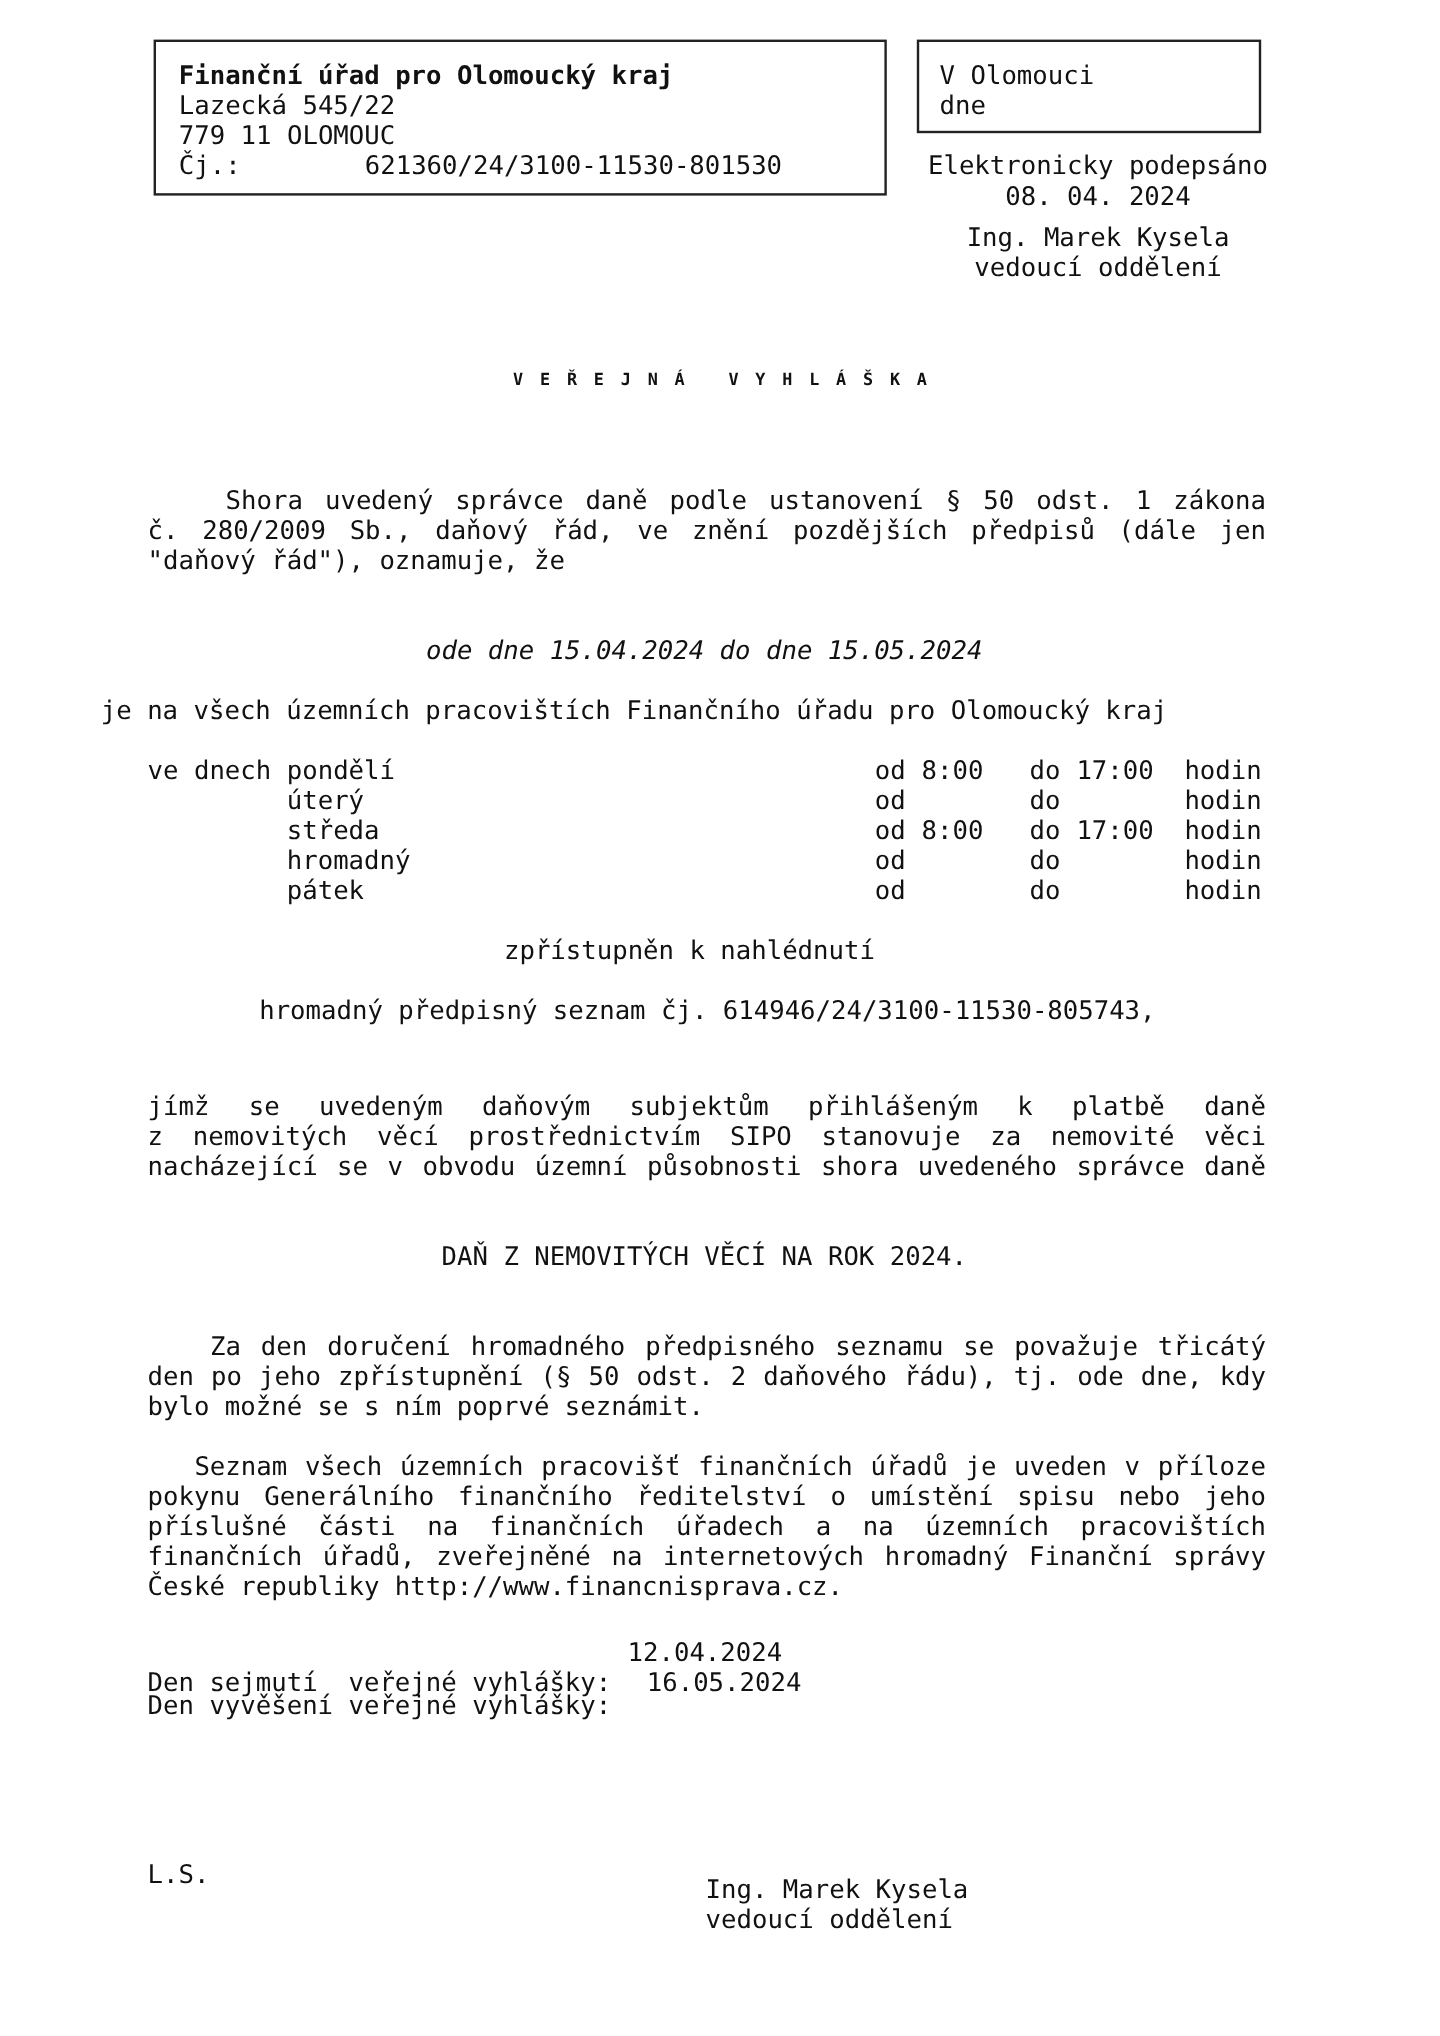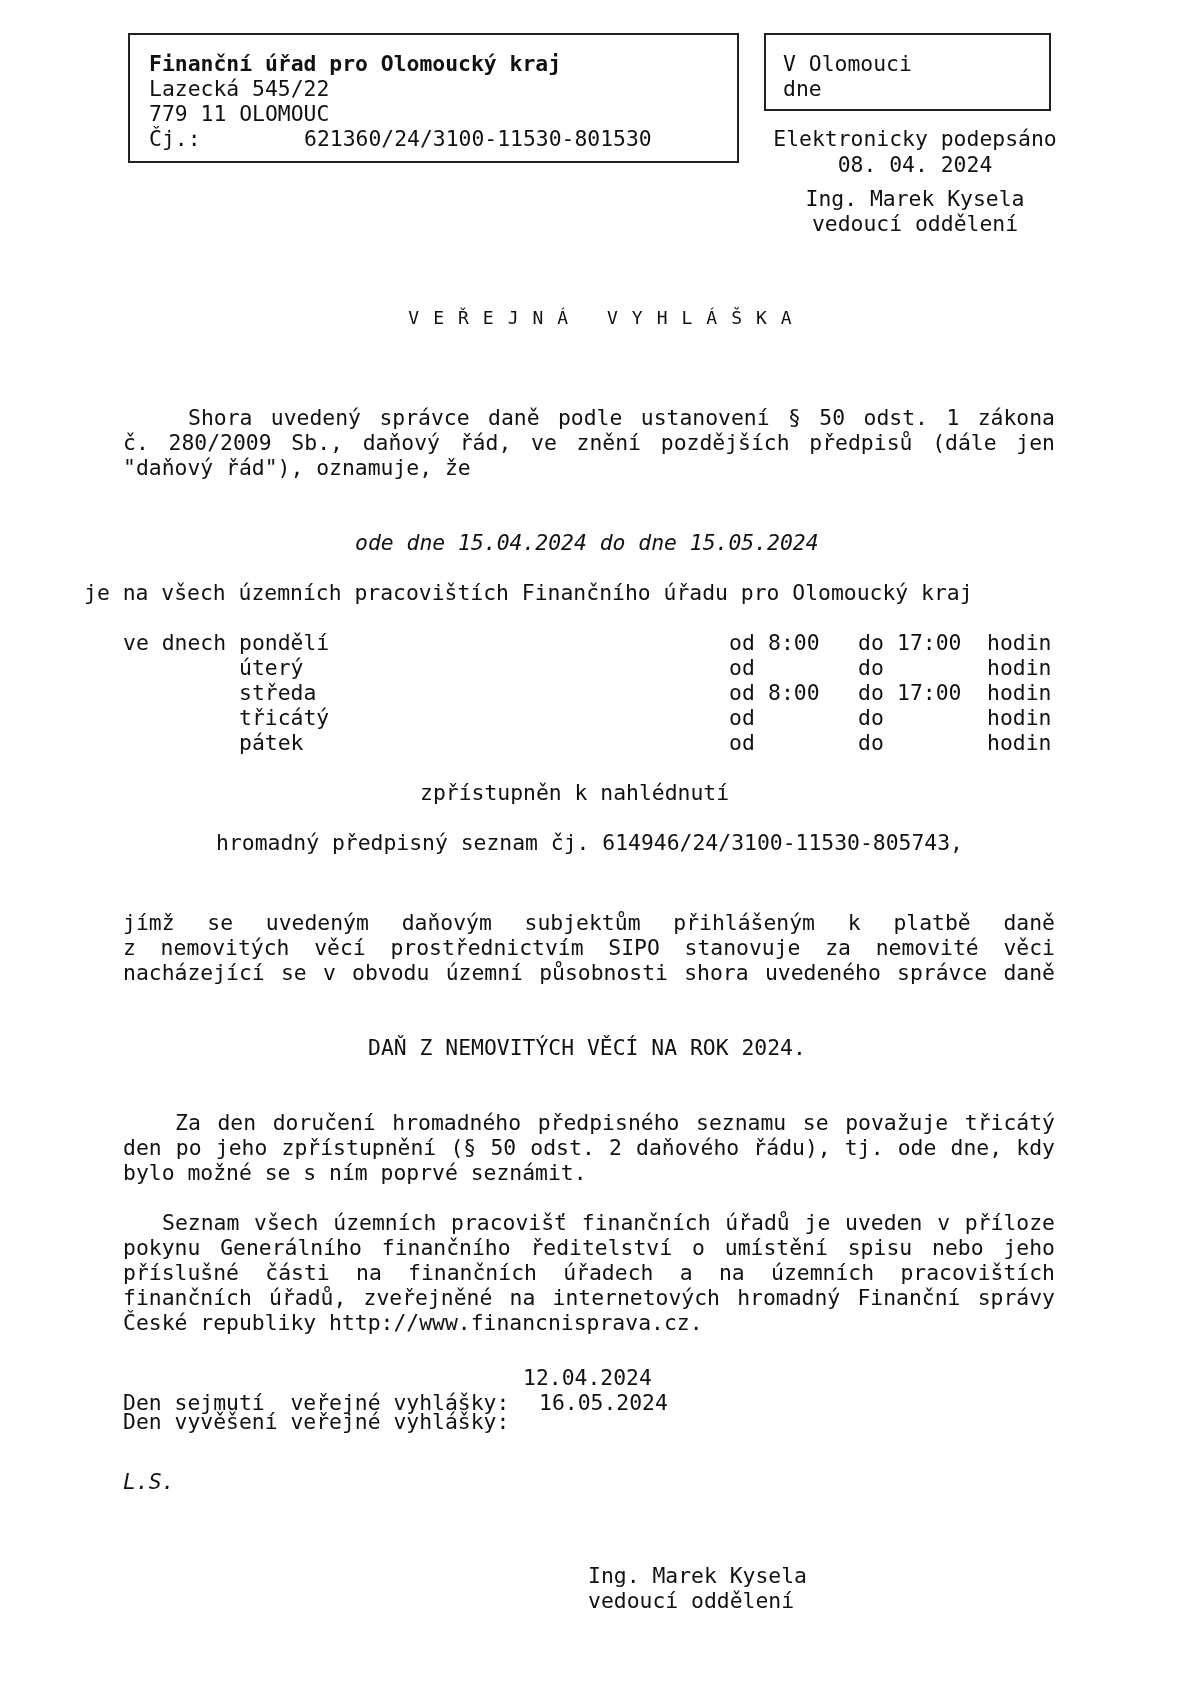--- a/index.html
+++ b/index.html
@@ -18,23 +18,23 @@
     }
     .abs { position: absolute; white-space: pre; line-height: 25px; }
     .box {
       position: absolute;
       border: 2px solid #222222;
       box-sizing: border-box;
     }
     .bold { font-weight: bold; }
     .center { text-align: center; }
     .title {
-      font-weight: normal;
+      font-weight: bold;
       letter-spacing: 14px;
-      font-size: 18px;
+      font-size: 14px;
     }
     .justify-line {
       position: absolute;
       left: 123px;
       width: 932px;
       line-height: 25px;
       text-align: justify;
       text-align-last: justify;
       white-space: normal;
       word-spacing: 0;
@@ -101,21 +101,21 @@
   <div>
     <div class="row" style="left:239px; top:680px;">středa</div>
     <div class="row" style="left:729px; top:680px;">od</div>
     <div class="row" style="left:768px; top:680px;">8:00</div>
     <div class="row" style="left:858px; top:680px;">do</div>
     <div class="row" style="left:897px; top:680px;">17:00</div>
     <div class="row" style="left:987px; top:680px;">hodin</div>
   </div>
 
   <div>
-    <div class="row" style="left:239px; top:705px;">třicátý</div>
+    <div class="row" style="left:239px; top:705px;">hromadný</div>
     <div class="row" style="left:729px; top:705px;">od</div>
     <div class="row" style="left:768px; top:705px;"></div>
     <div class="row" style="left:858px; top:705px;">do</div>
     <div class="row" style="left:897px; top:705px;"></div>
     <div class="row" style="left:987px; top:705px;">hodin</div>
   </div>
 
   <div>
     <div class="row" style="left:239px; top:730px;">pátek</div>
     <div class="row" style="left:729px; top:730px;">od</div>
@@ -144,15 +144,15 @@
 <div class="justify-line" style="top:1235px;">pokynu Generálního finančního ředitelství  o umístění  spisu  nebo  jeho</div>
 <div class="justify-line" style="top:1260px;">příslušné  části  na  finančních  úřadech  a  na  územních  pracovištích</div>
 <div class="justify-line" style="top:1285px;">finančních úřadů, zveřejněné na internetových hromadný Finanční  správy</div>
 <div class="justify-line last-line" style="top:1310px;">České republiky http://www.financnisprava.cz.</div>
 
 <div class="abs" style="left:123px; top:1365px;margin-top:44px;">Den vyvěšení veřejné vyhlášky:</div>
 <div class="abs" style="left:523px; top:1365px;">12.04.2024</div>
 <div class="abs" style="left:123px; top:1390px;">Den sejmutí  veřejné vyhlášky:</div>
 <div class="abs" style="left:523px; top:1390px;margin-left:16px;">16.05.2024</div>
 
-<div class="abs" style="left:123px; top:1469px;font-style:italic;">L.S.</div>
+<div class="abs" style="left:123px; top:1550px;">L.S.</div>
 <div class="abs" style="left:588px; top:1563px;">Ing. Marek Kysela</div>
 <div class="abs" style="left:588px; top:1588px;">vedoucí oddělení</div>
 
 </body></html>

